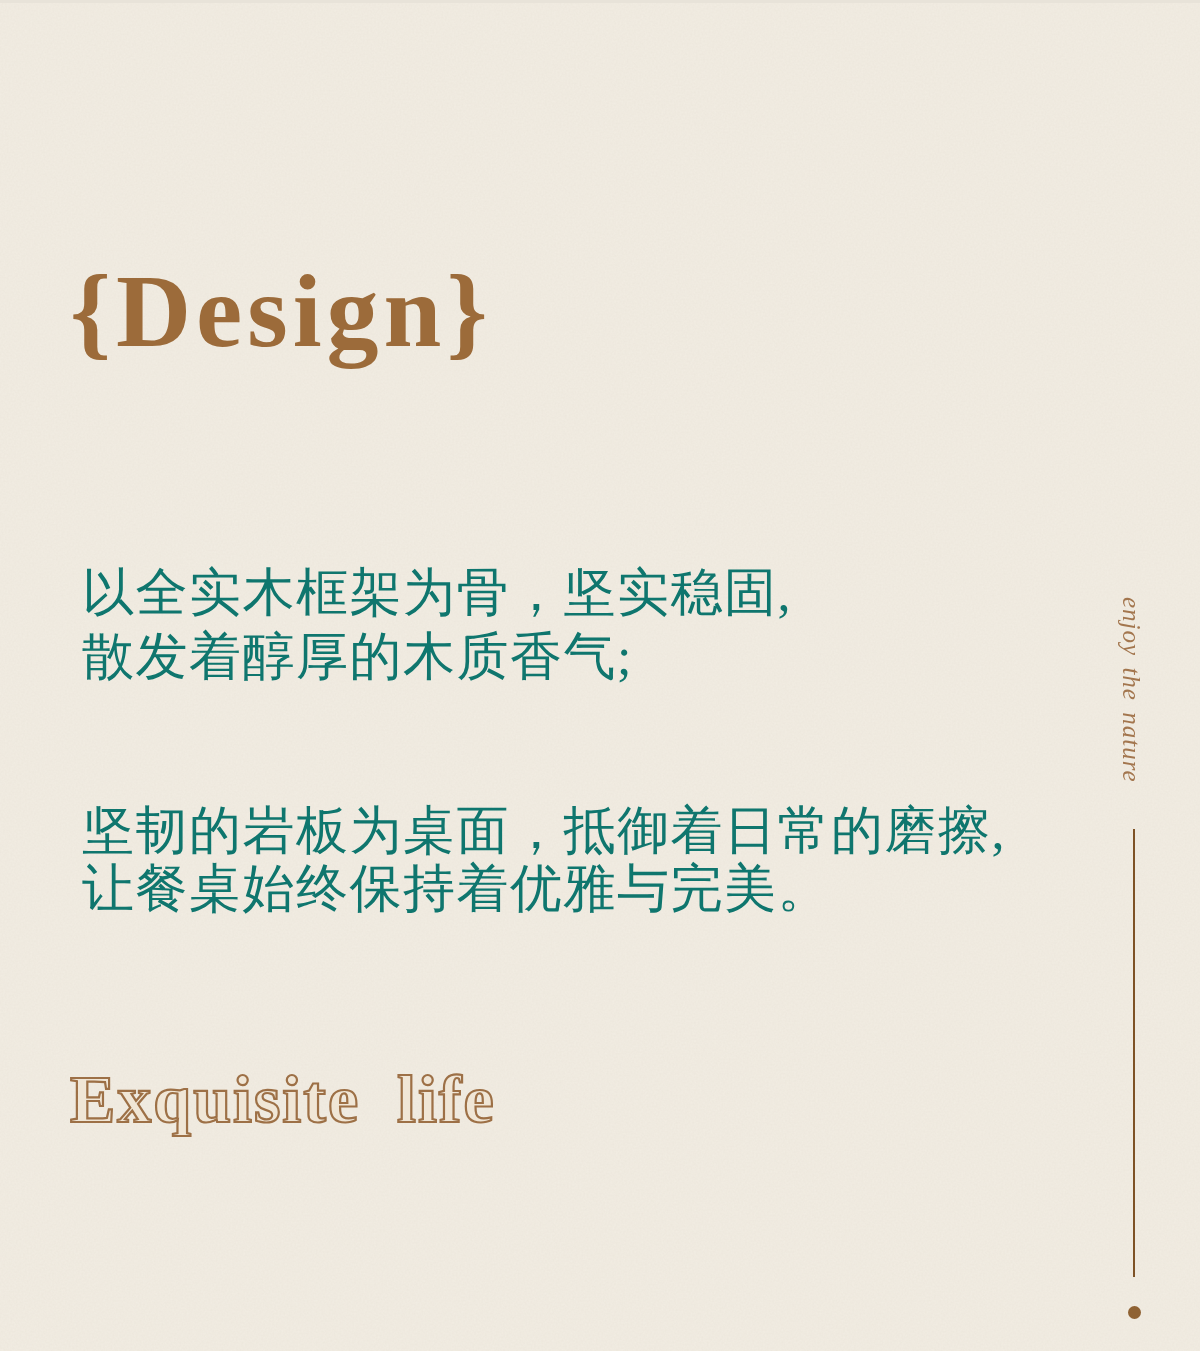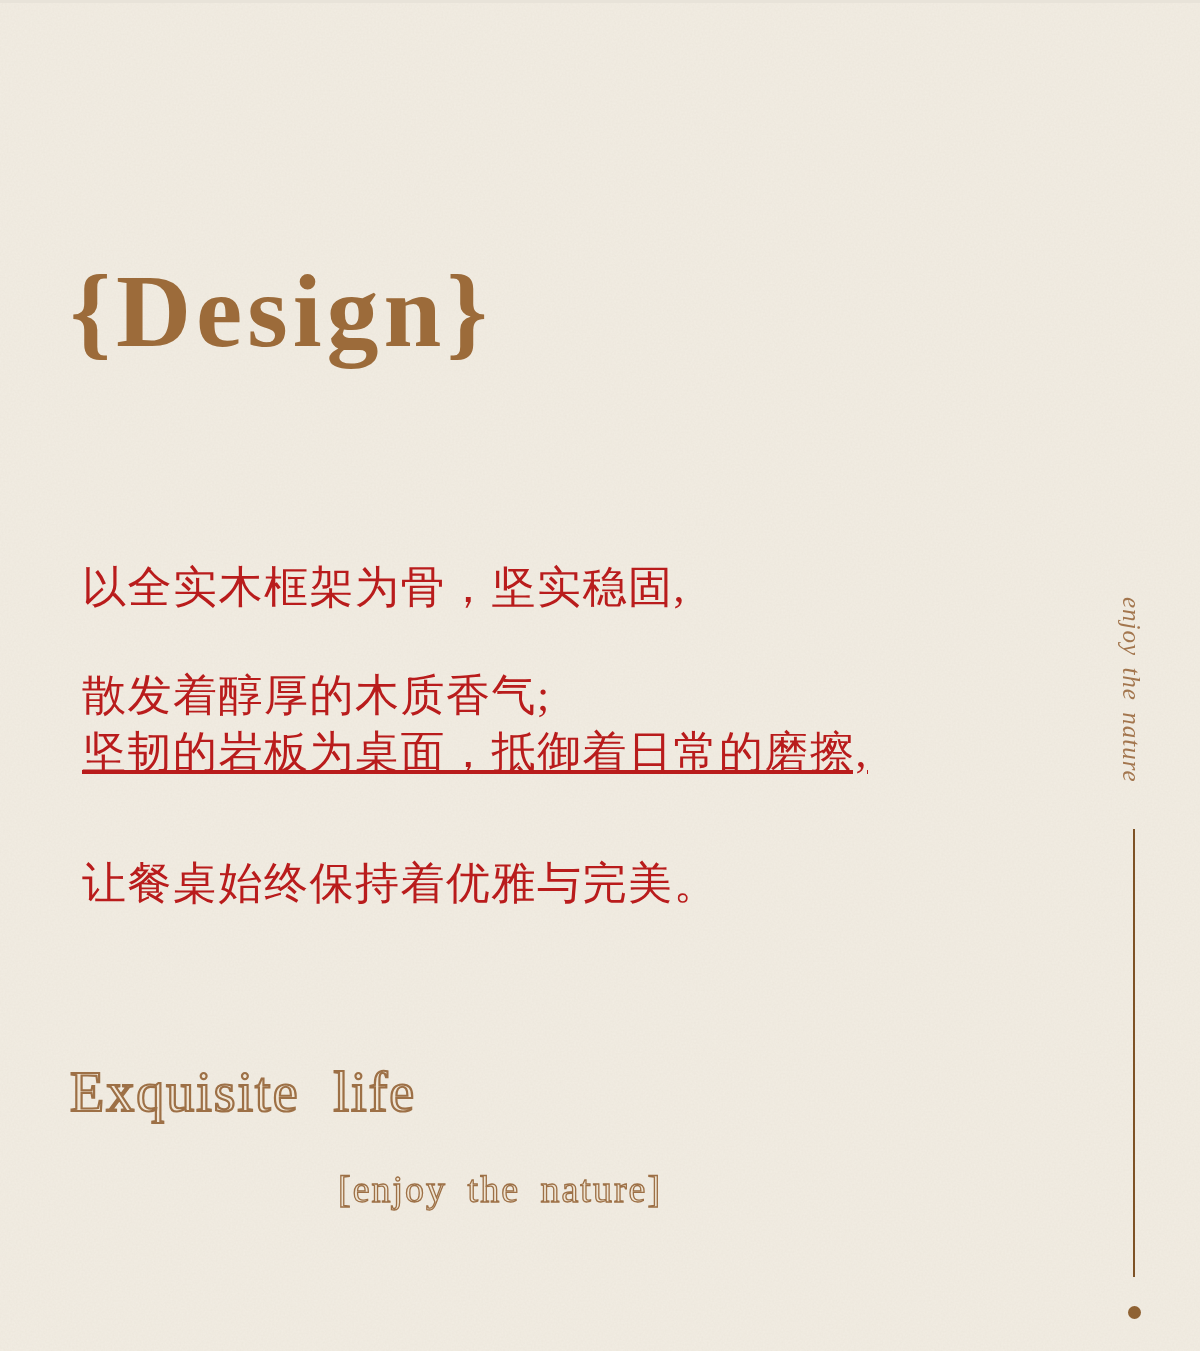--- a/index.html
+++ b/index.html
@@ -38,39 +38,39 @@
     line-height: 1.3;
     font-weight: 700;
     letter-spacing: 2px;
     color: #161616;
     white-space: nowrap;
   }
   .body-line {
     position: absolute;
     left: 82px;
     margin: 0;
-    font-size: 44px;
+    font-size: 52px;
     line-height: 1.3;
     font-weight: 400;
     letter-spacing: 1.5px;
-    color: #b91c1c;
+    color: #0f766e;
     white-space: nowrap;
   }
   .body-line.l0 { top: 556px; }
-  .body-line.l1 { top: 664px; }
-  .body-line.l2 { top: 721px; text-decoration: underline; }
+  .body-line.l1 { top: 620px; }
+  .body-line.l2 { top: 794px; }
   .body-line.l3 { top: 852px; text-align: center; }
   .slogan {
     position: absolute;
     left: 70px;
     top: 1056px;
     margin: 0;
-    font-size: 56px;
+    font-size: 68px;
     line-height: 1.2;
-    font-weight: 400;
+    font-weight: 700;
     letter-spacing: 2px;
     word-spacing: 18px;
     color: #a5784a;
     -webkit-text-fill-color: #f0e6d6;
     -webkit-text-stroke: 2.2px #9d7046;
   }
   .subslogan {
     position: absolute;
     left: 338px;
     top: 1163px;
@@ -135,21 +135,20 @@
 
   <div>
     <p class="body-line l0">以全实木框架为骨，坚实稳固,</p>
     <p class="body-line l1">散发着醇厚的木质香气;</p>
     <p class="body-line l2">坚韧的岩板为桌面，抵御着日常的磨擦,</p>
     <p class="body-line l3">让餐桌始终保持着优雅与完美。</p>
   </div>
 
   <p class="slogan">Exquisite life</p>
 
-  <p class="subslogan">[enjoy the nature]</p>
 
   <p class="vtext">enjoy the nature</p>
 
   <div class="vline"></div>
 
   <div class="dot"></div>
 
 </div>
 
 </body></html>

